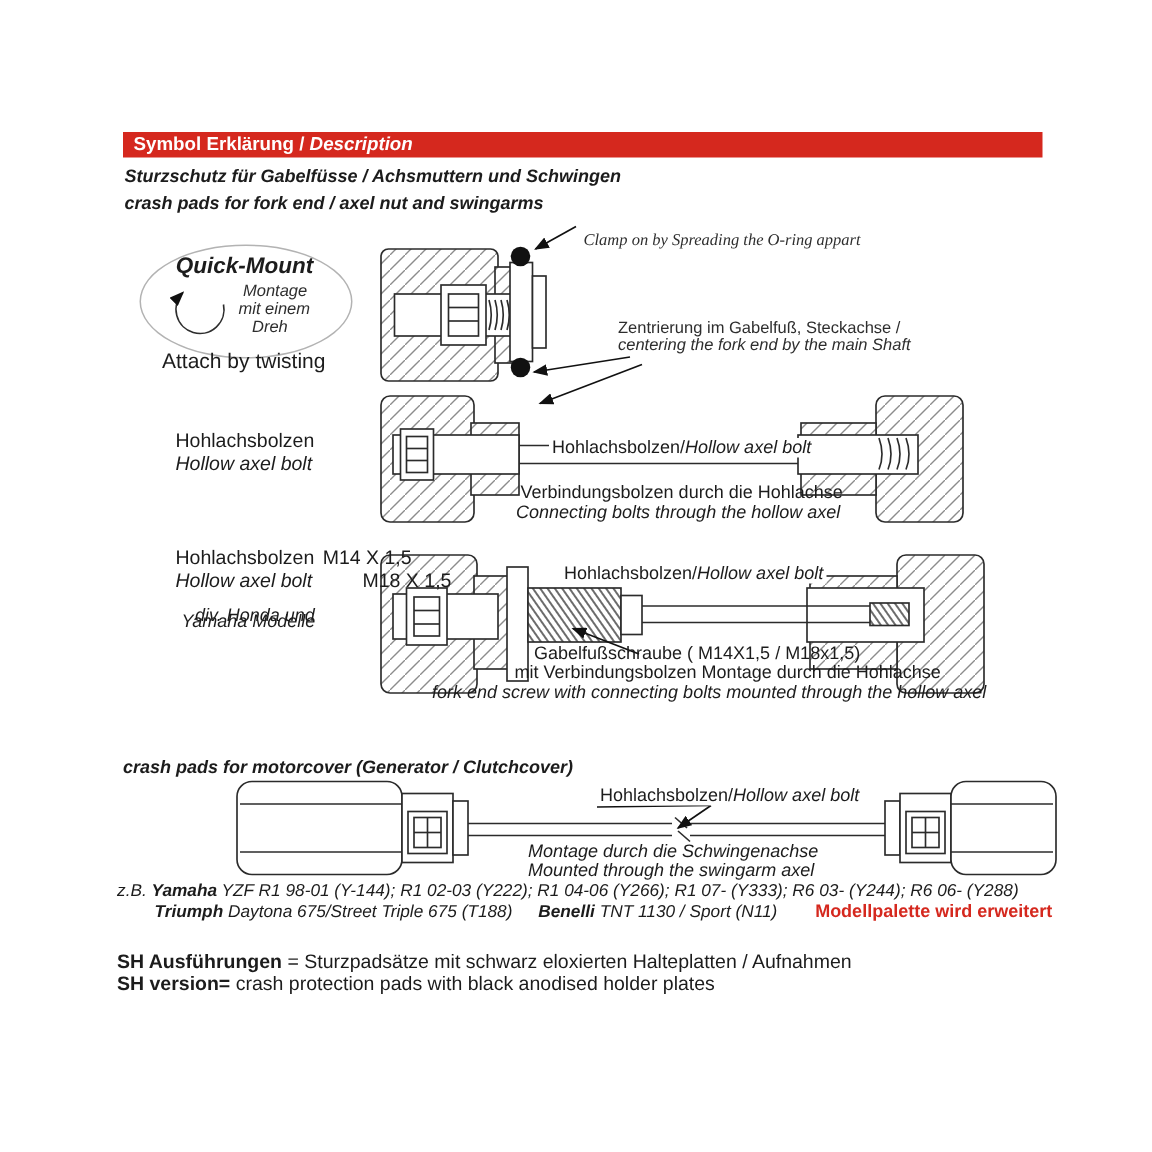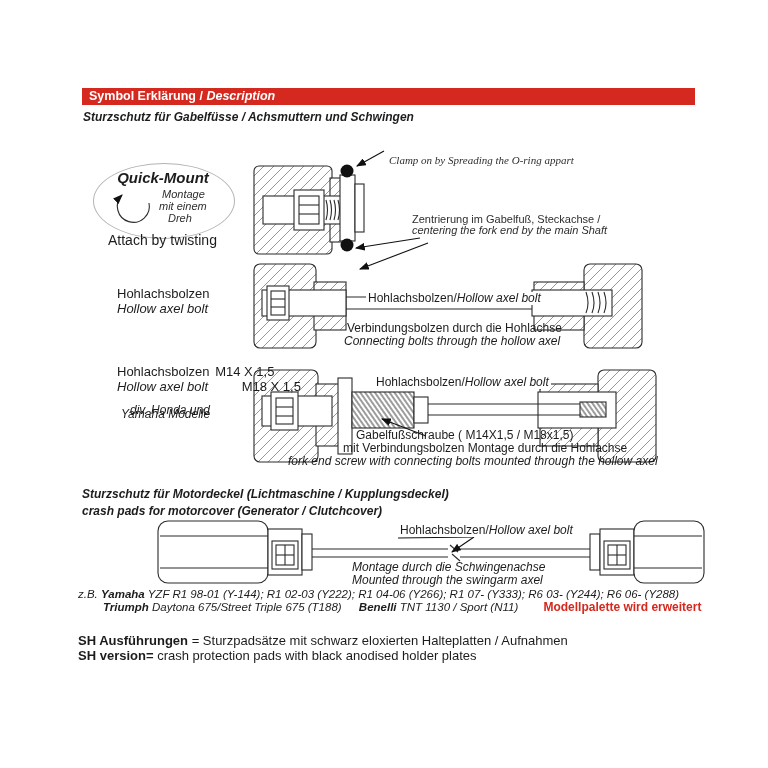--- a/index.html
+++ b/index.html
@@ -146,20 +146,21 @@
       <line x1="398" y1="538" x2="474" y2="537"></line>
       <line x1="474" y1="537" x2="452" y2="552" marker-end="url(#arw)"></line>
     </g>
   </svg>
 
   <div class="abs redbar" style="left:82px;top:88px;width:606px;">
     <span>Symbol Erklärung</span><span> / </span><span class="it">Description</span>
   </div>
 
   <div class="abs b it t15" style="left:83px;top:109px;">Sturzschutz für Gabelfüsse / Achsmuttern und Schwingen</div>
+  <div class="abs b it t15" style="left:83px;top:127px;">crash pads for fork end / axel nut and swingarms</div>
 
   <div class="abs ellipse" style="left:93px;top:163px;width:140px;height:74px;"></div>
   <div class="abs b it" style="left:93px;top:169px;width:140px;text-align:center;font-size:15px;">Quick-Mount</div>
   <div class="abs it ann" style="left:162px;top:189px;">Montage</div>
   <div class="abs it ann" style="left:159px;top:201px;">mit einem</div>
   <div class="abs it ann" style="left:168px;top:213px;">Dreh</div>
   <div class="abs t14" style="left:108px;top:232px;">Attach by twisting</div>
 
   <div class="abs ann it" style="left:389px;top:155px;font-family:Liberation Serif, serif;">Clamp on by Spreading the O-ring appart</div>
   <div class="abs ann" style="left:412px;top:214px;">Zentrierung im Gabelfuß, Steckachse /</div>
@@ -184,21 +185,20 @@
   <div class="abs t12 it" style="left:130px;top:404px;">div. Honda und</div>
   <div class="abs t12 it" style="left:121px;top:408px;">Yamaha Modelle</div>
 
   <div class="abs t12 wbg" style="left:374px;top:376px;">
     <span>Hohlachsbolzen/</span><span class="it">Hollow axel bolt</span>
   </div>
   <div class="abs t12" style="left:356px;top:429px;text-align:center;">Gabelfußschraube ( M14X1,5 / M18x1,5)</div>
   <div class="abs t12" style="left:343px;top:442px;">mit Verbindungsbolzen Montage durch die Hohlachse</div>
   <div class="abs t12 it" style="left:288px;top:455px;">fork end screw with connecting bolts mounted through the hollow axel</div>
 
-  <div class="abs b it t15" style="left:82px;top:486px;">Sturzschutz für Motordeckel  (Lichtmaschine / Kupplungsdeckel)</div>
   <div class="abs b it t15" style="left:82px;top:503px;">crash pads for motorcover (Generator / Clutchcover)</div>
 
   <div class="abs t12 wbg" style="left:398px;top:524px;">
     <span>Hohlachsbolzen/</span><span class="it">Hollow axel bolt</span>
   </div>
   <div class="abs t12 it" style="left:352px;top:561px;">Montage durch die Schwingenachse</div>
   <div class="abs t12 it" style="left:352px;top:574px;">Mounted through the swingarm axel</div>
 
   <div class="abs t115 it" style="left:78px;top:588px;">
     <span>z.B.</span>

